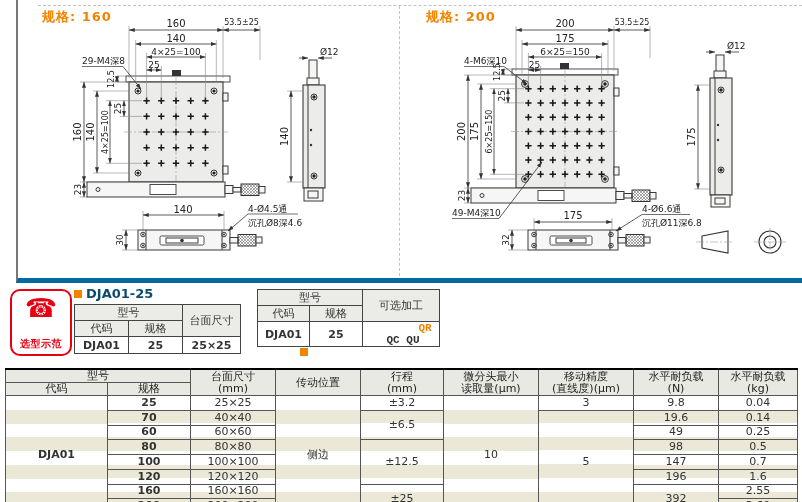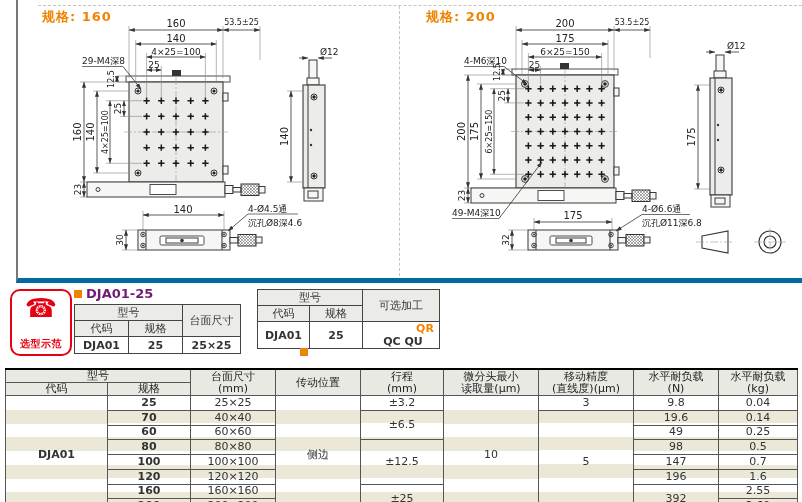--- a/index.html
+++ b/index.html
@@ -36,27 +36,27 @@
   .view-standard .vs-text{font-size:10.5px;color:#222;margin-top:3px;white-space:nowrap;}
   
   .badge{
     position:absolute;left:10px;top:289px;width:58px;height:63px;border:2.5px solid #e60012;border-radius:10px;
     display:flex;flex-direction:column;align-items:center;justify-content:center;background:#fff;
   }
   .badge .phone{color:#e60012;font-size:26px;line-height:26px;}
   .badge .badge-label{color:#e60012;font-size:10px;font-weight:bold;margin-top:16px;letter-spacing:.5px;}
   .mini{position:absolute;font-size:11px;}
   .mini.a{left:74px;top:286px;} .mini.b{left:257px;top:286px;}
-  .mini-title{color:#701a75;font-weight:bold;font-size:13px;display:flex;align-items:center;gap:4px;}
+  .mini-title{color:#0c4a6e;font-weight:bold;font-size:13px;display:flex;align-items:center;gap:4px;}
   .sq{display:inline-block;width:8px;height:8px;background:#f08300;}
   .mini table{border-collapse:collapse;margin-top:3px;border:1.5px solid #222;}
   .mini td{border:1px solid #444;text-align:center;padding:0;height:13px;background:#ebebe7;color:#333;font-size:11px;}
   .mini tr.data td{background:#fff;height:16px;font-weight:bold;border-top:1.5px solid #222;}
   .org{color:#f08300;font-weight:bold;margin-left:44px;}
-  .opt-cell{text-align:right;padding-left:4px !important;}
+  .opt-cell{text-align:right;padding-left:4px !important;font-family:Liberation Mono, monospace;}
   .note{position:absolute;left:257px;top:348px;font-size:11px;font-weight:bold;color:#222;display:flex;align-items:center;gap:20px;flex-direction:column;}
   
   .spec{position:absolute;left:5px;top:368px;}
   .spec table{border-collapse:collapse;table-layout:fixed;width:792px;font-size:11px;border-top:2px solid #000;border-bottom:2px solid #000;}
   .spec td{border:1px solid #555;text-align:center;padding:0 1px;line-height:12px;}
   .spec thead td{background:#e9e9e3;color:#222;height:12px;}
   .spec tbody{background:repeating-linear-gradient(to bottom,#ffffff 0px,#ffffff 13.75px,#ece8d7 13.75px,#ece8d7 27.5px);}
   .spec tbody td{background:transparent;height:13.75px;color:#333;}
 </style>
 </head>

